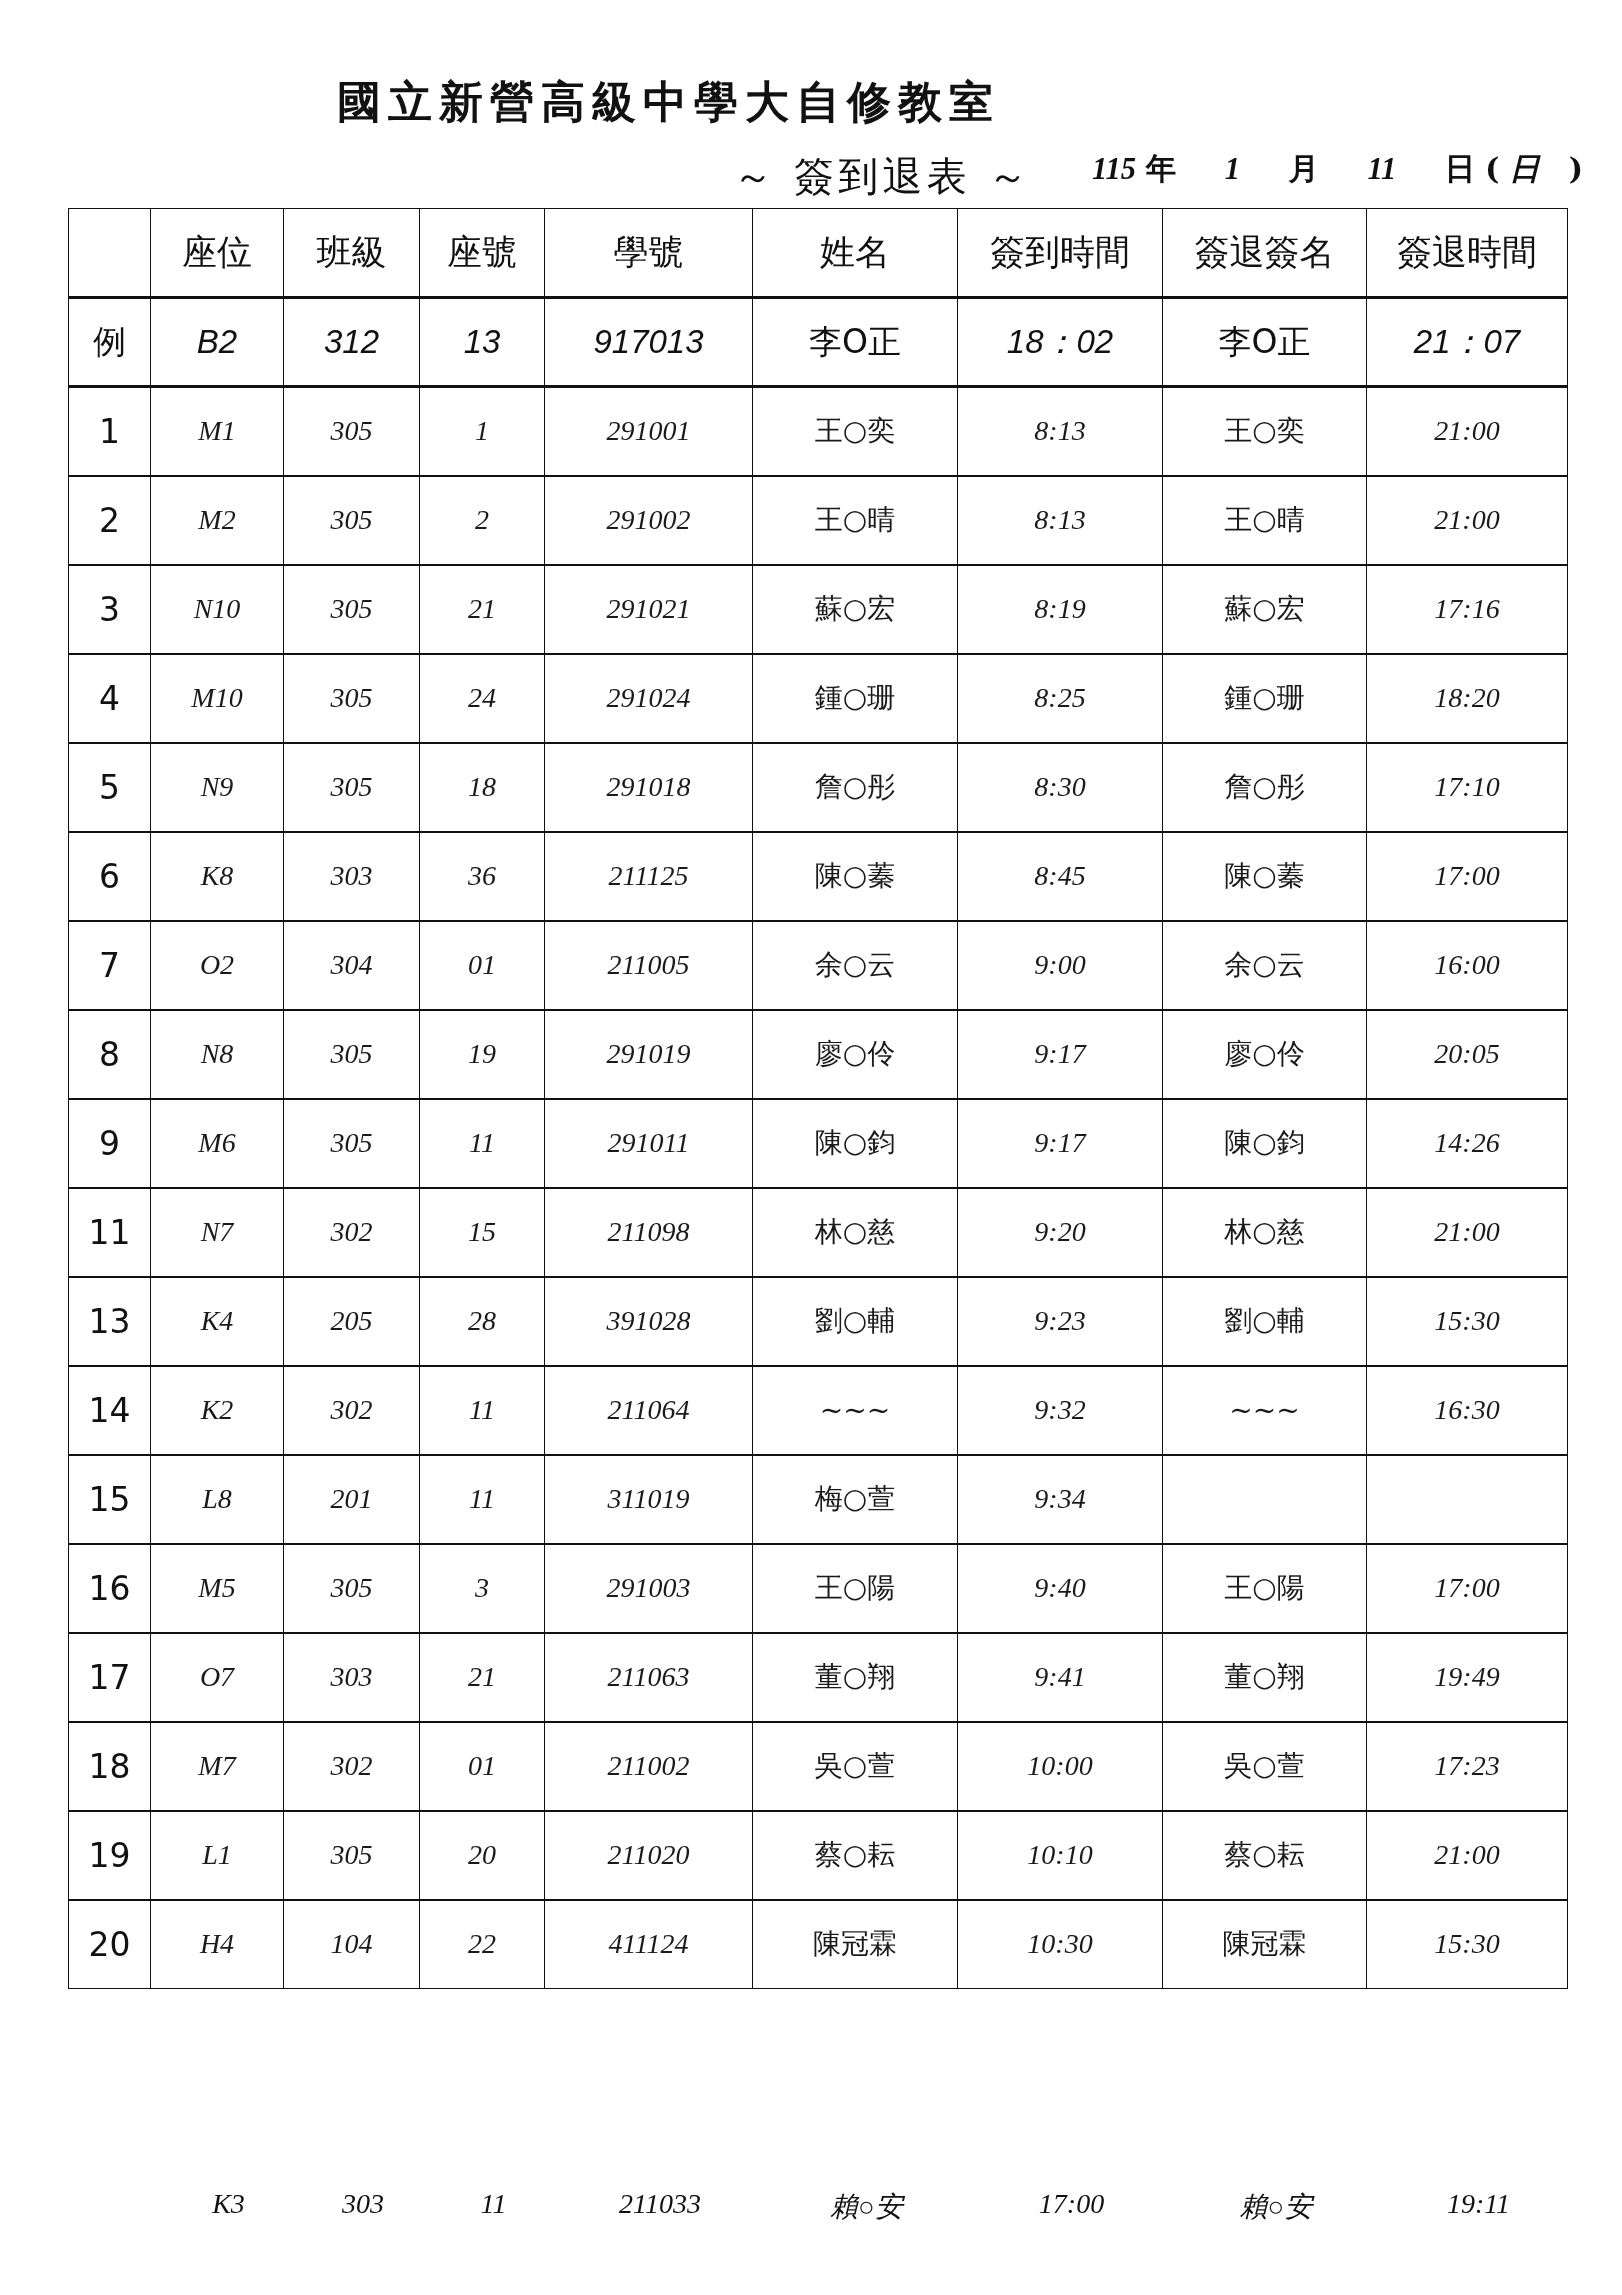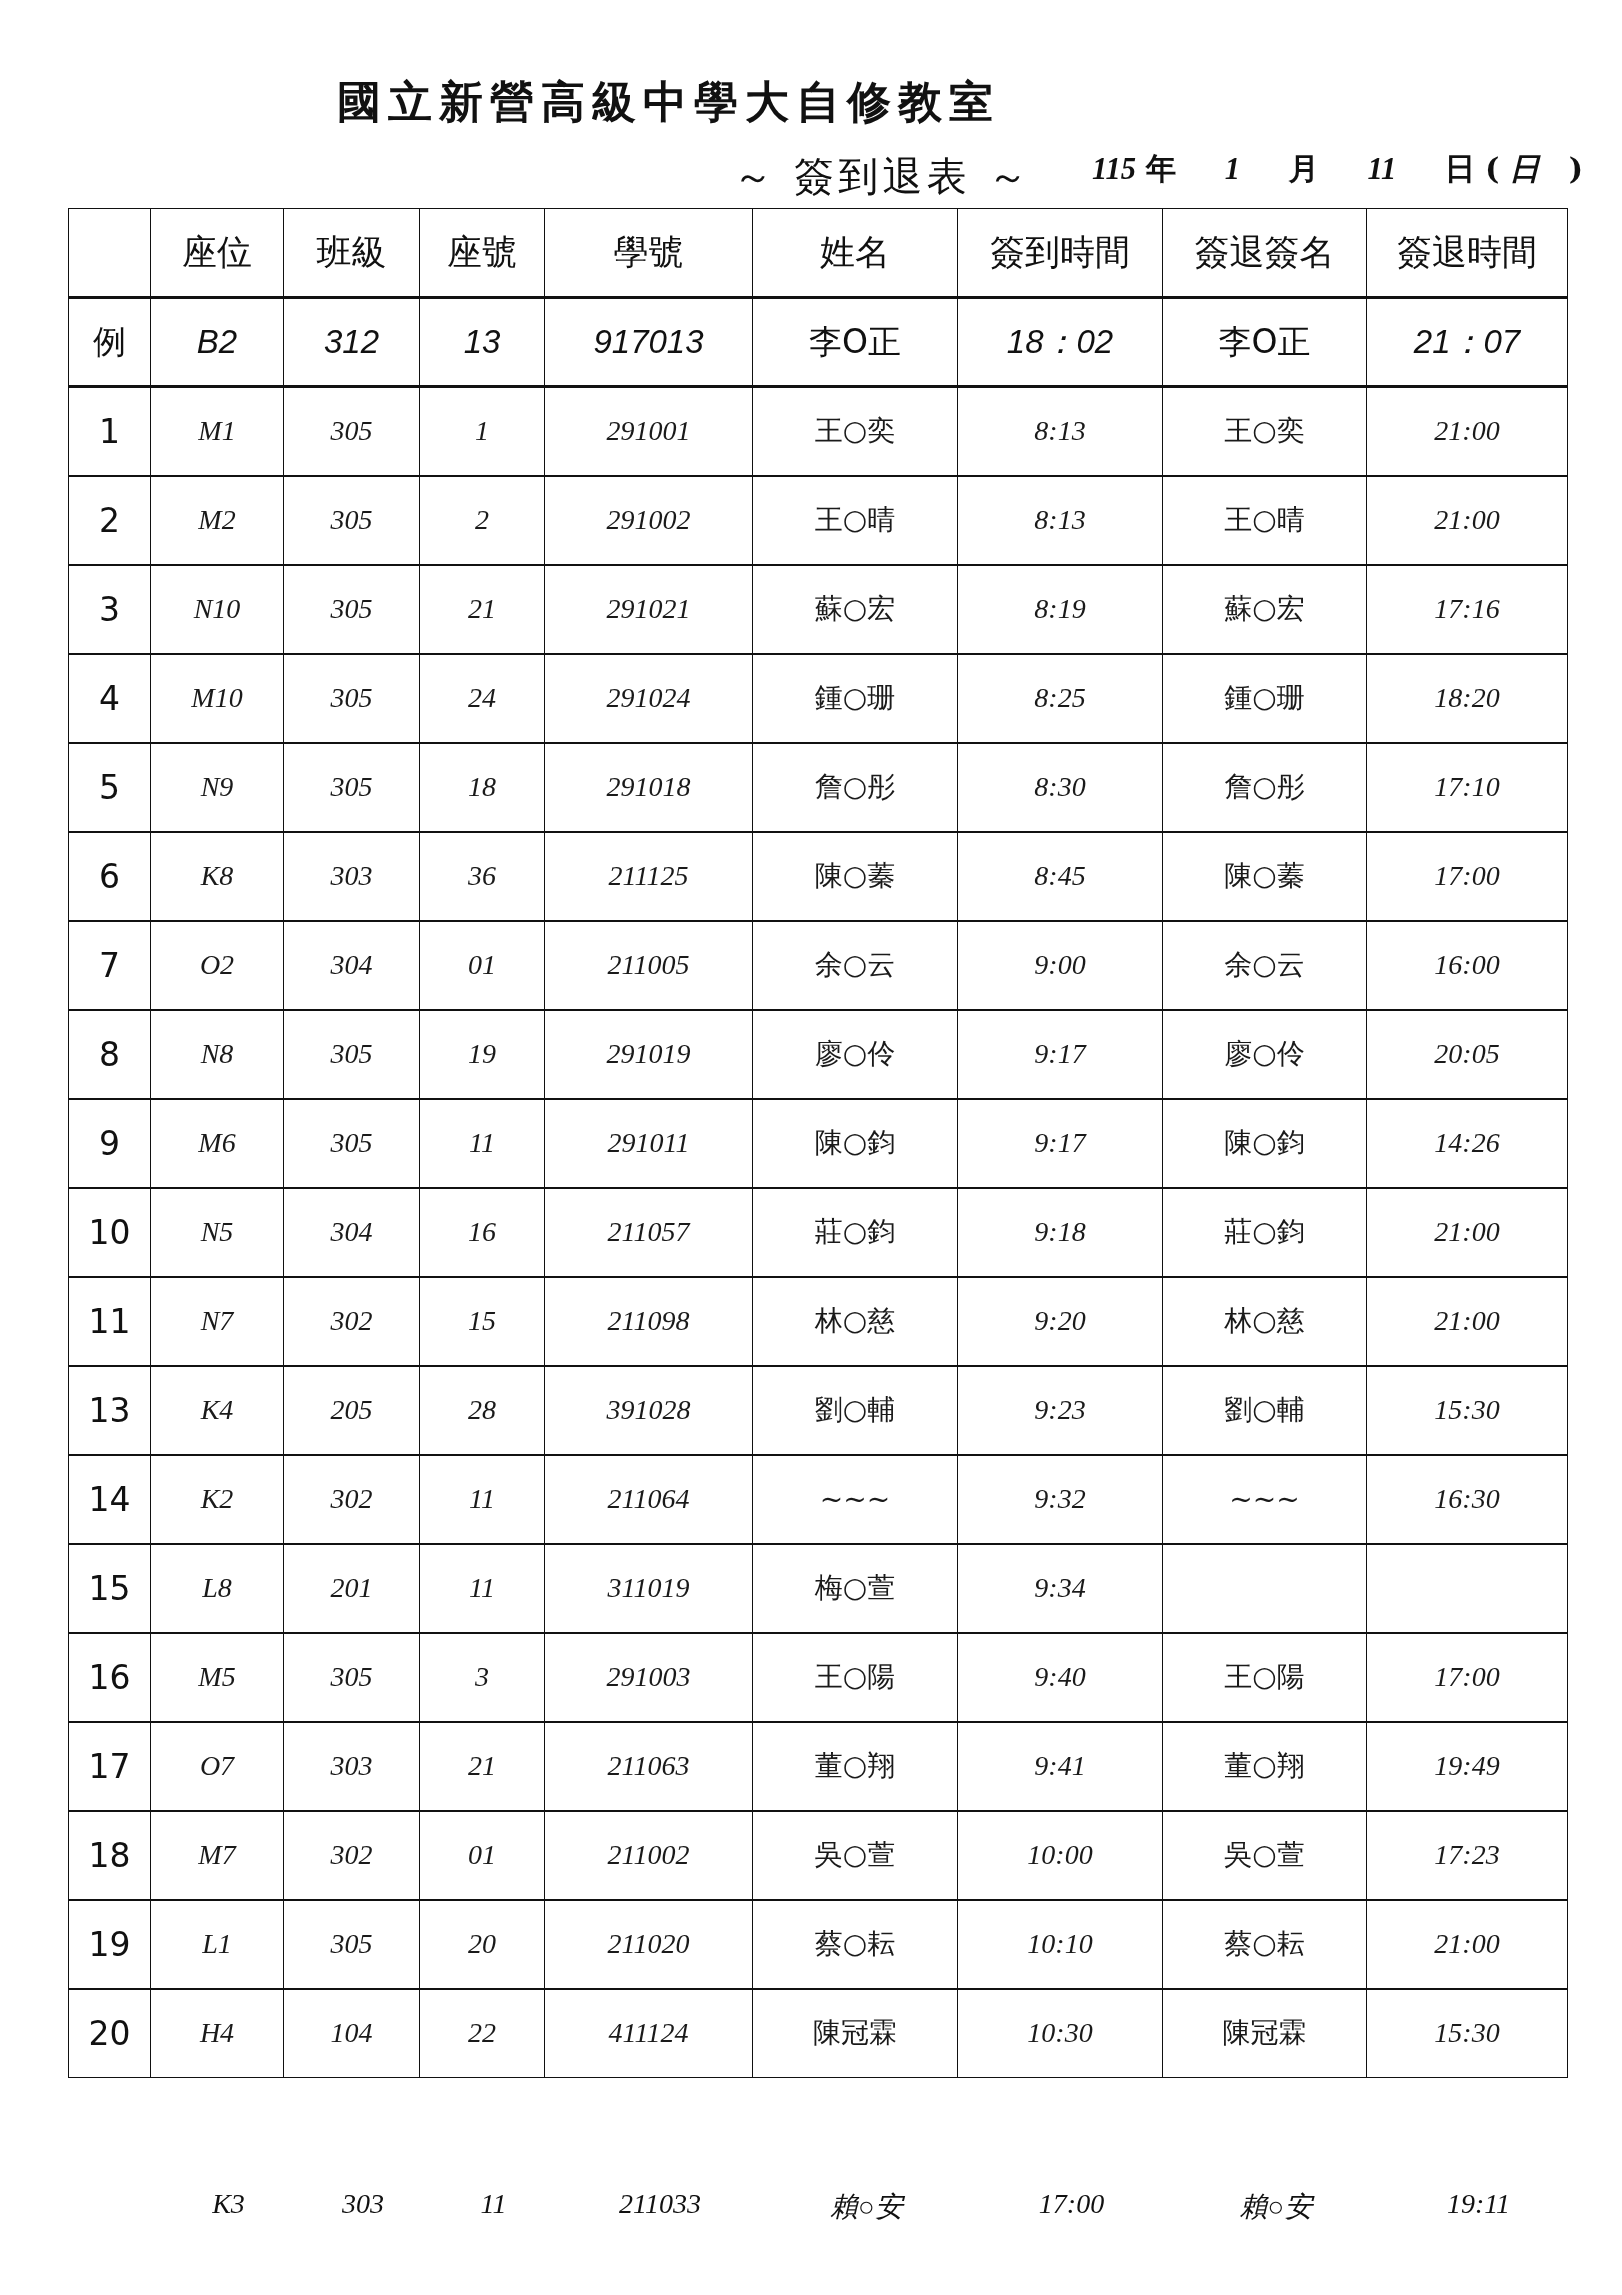--- a/index.html
+++ b/index.html
@@ -183,31 +183,20 @@
         <td class="hw">M6</td>
         <td class="hw">305</td>
         <td class="hw">11</td>
         <td class="hw">291011</td>
         <td class="hwn">陳○鈞</td>
         <td class="hw">9:17</td>
         <td class="hwn">陳○鈞</td>
         <td class="hw">14:26</td>
       </tr>
       <tr class="body-row">
-        <td class="idx">10</td>
-        <td class="hw">N5</td>
-        <td class="hw">304</td>
-        <td class="hw">16</td>
-        <td class="hw">211057</td>
-        <td class="hwn">莊○鈞</td>
-        <td class="hw">9:18</td>
-        <td class="hwn">莊○鈞</td>
-        <td class="hw">21:00</td>
-      </tr>
-      <tr class="body-row">
         <td class="idx">11</td>
         <td class="hw">N7</td>
         <td class="hw">302</td>
         <td class="hw">15</td>
         <td class="hw">211098</td>
         <td class="hwn">林○慈</td>
         <td class="hw">9:20</td>
         <td class="hwn">林○慈</td>
         <td class="hw">21:00</td>
       </tr>

